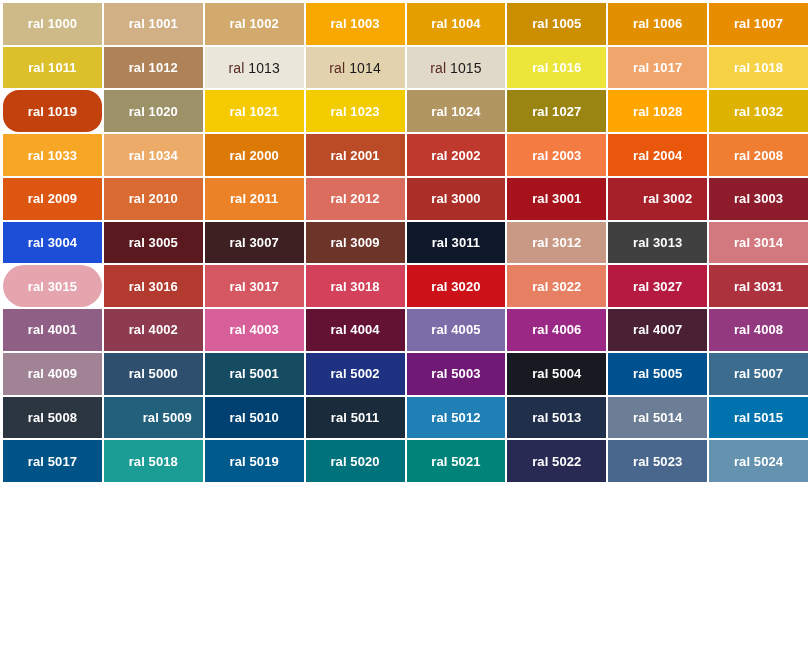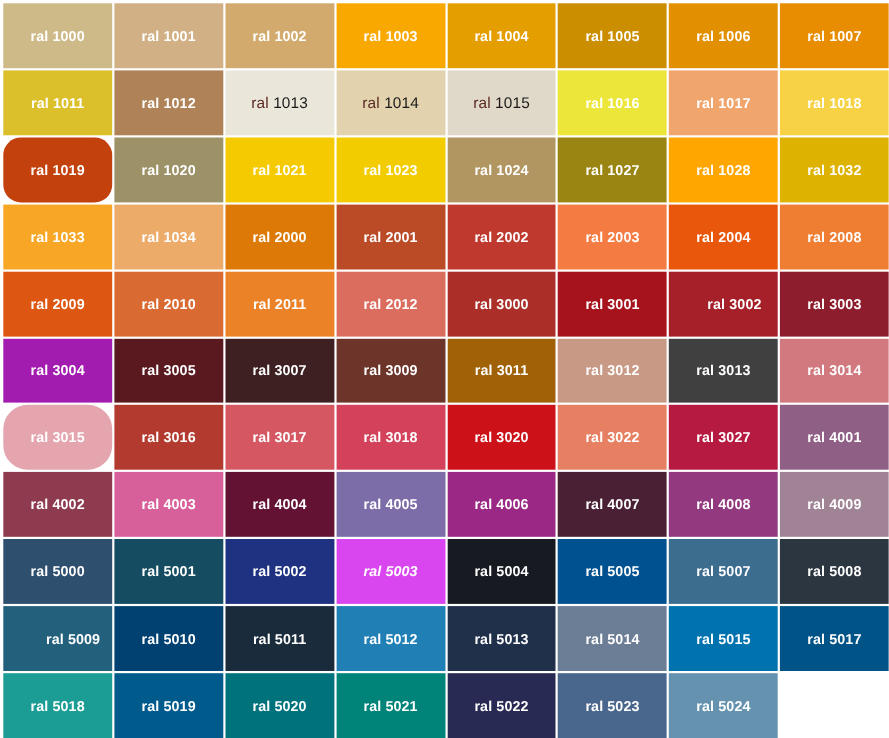--- a/index.html
+++ b/index.html
@@ -13,21 +13,21 @@
     font-family: "Liberation Sans", sans-serif;
     overflow: hidden;
   }
 
   #swatch-grid {
     display: grid;
     grid-template-columns: repeat(8, 1fr);
     grid-template-rows: repeat(11, 1fr);
     gap: 2px;
     width: 808px;
-    height: 671px;
+    height: 482px;
     box-sizing: border-box;
     padding: 3px 0 0 3px;
     background: #ffffff;
   }
 
   .swatch {
     display: flex;
     align-items: center;
     justify-content: center;
     overflow: hidden;
@@ -171,33 +171,33 @@
     </div>
     <div class="swatch" style="background-color: rgb(166, 19, 28);">
       <span class="swatch-label">ral 3001</span>
     </div>
     <div class="swatch" style="background-color: rgb(165, 32, 41); padding-left: 20px;">
       <span class="swatch-label">ral 3002</span>
     </div>
     <div class="swatch" style="background-color: rgb(141, 29, 44);">
       <span class="swatch-label">ral 3003</span>
     </div>
-    <div class="swatch" style="background-color: #a21caf;">
+    <div class="swatch" style="background-color: #1d4ed8;">
       <span class="swatch-label">ral 3004</span>
     </div>
     <div class="swatch" style="background-color: rgb(89, 25, 31);">
       <span class="swatch-label">ral 3005</span>
     </div>
     <div class="swatch" style="background-color: rgb(62, 32, 34);">
       <span class="swatch-label">ral 3007</span>
     </div>
     <div class="swatch" style="background-color: rgb(109, 52, 42);">
       <span class="swatch-label">ral 3009</span>
     </div>
-    <div class="swatch" style="background-color: #a16207;">
+    <div class="swatch" style="background-color: #0f172a;">
       <span class="swatch-label">ral 3011</span>
     </div>
     <div class="swatch" style="background-color: rgb(200, 154, 133);">
       <span class="swatch-label">ral 3012</span>
     </div>
     <div class="swatch" style="background-color: #404040;">
       <span class="swatch-label">ral 3013</span>
     </div>
     <div class="swatch" style="background-color: rgb(210, 121, 127);">
       <span class="swatch-label">ral 3014</span>
@@ -216,20 +216,23 @@
     </div>
     <div class="swatch" style="background-color: rgb(204, 17, 25);">
       <span class="swatch-label">ral 3020</span>
     </div>
     <div class="swatch" style="background-color: rgb(231, 128, 98);">
       <span class="swatch-label">ral 3022</span>
     </div>
     <div class="swatch" style="background-color: rgb(182, 26, 65);">
       <span class="swatch-label">ral 3027</span>
     </div>
+    <div class="swatch" style="background-color: rgb(172, 50, 62);">
+      <span class="swatch-label">ral 3031</span>
+    </div>
     <div class="swatch" style="background-color: rgb(143, 95, 133);">
       <span class="swatch-label">ral 4001</span>
     </div>
     <div class="swatch" style="background-color: rgb(142, 59, 80);">
       <span class="swatch-label">ral 4002</span>
     </div>
     <div class="swatch" style="background-color: rgb(215, 96, 155);">
       <span class="swatch-label">ral 4003</span>
     </div>
     <div class="swatch" style="background-color: rgb(99, 18, 52);">
@@ -252,21 +255,21 @@
     </div>
     <div class="swatch" style="background-color: rgb(46, 79, 110);">
       <span class="swatch-label">ral 5000</span>
     </div>
     <div class="swatch" style="background-color: rgb(21, 76, 98);">
       <span class="swatch-label">ral 5001</span>
     </div>
     <div class="swatch" style="background-color: rgb(31, 50, 129);">
       <span class="swatch-label">ral 5002</span>
     </div>
-    <div class="swatch" style="background-color: #d946ef; font-style: italic;">
+    <div class="swatch" style="background-color: #701a75;">
       <span class="swatch-label">ral 5003</span>
     </div>
     <div class="swatch" style="background-color: rgb(23, 26, 32);">
       <span class="swatch-label">ral 5004</span>
     </div>
     <div class="swatch" style="background-color: rgb(0, 81, 143);">
       <span class="swatch-label">ral 5005</span>
     </div>
     <div class="swatch" style="background-color: rgb(61, 109, 142);">
       <span class="swatch-label">ral 5007</span>

